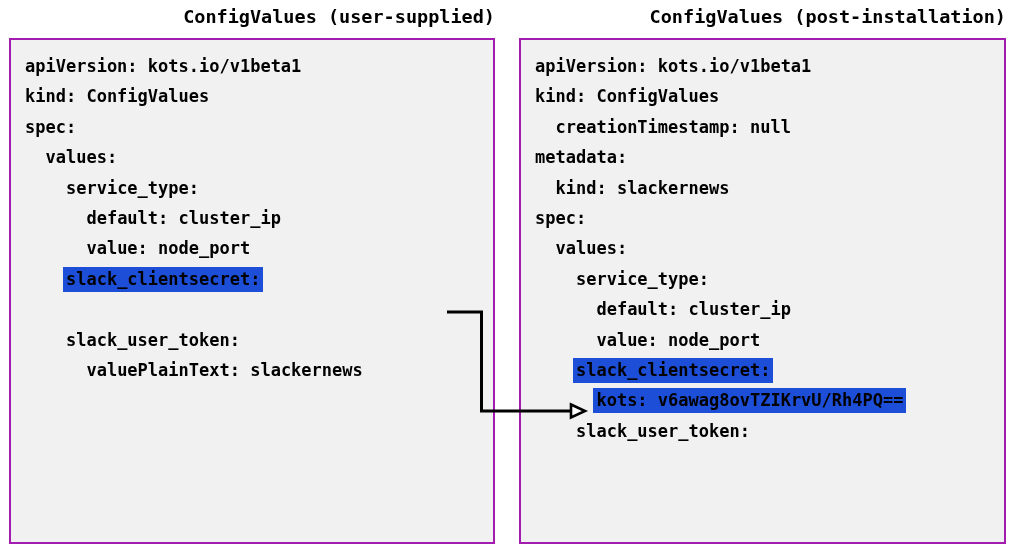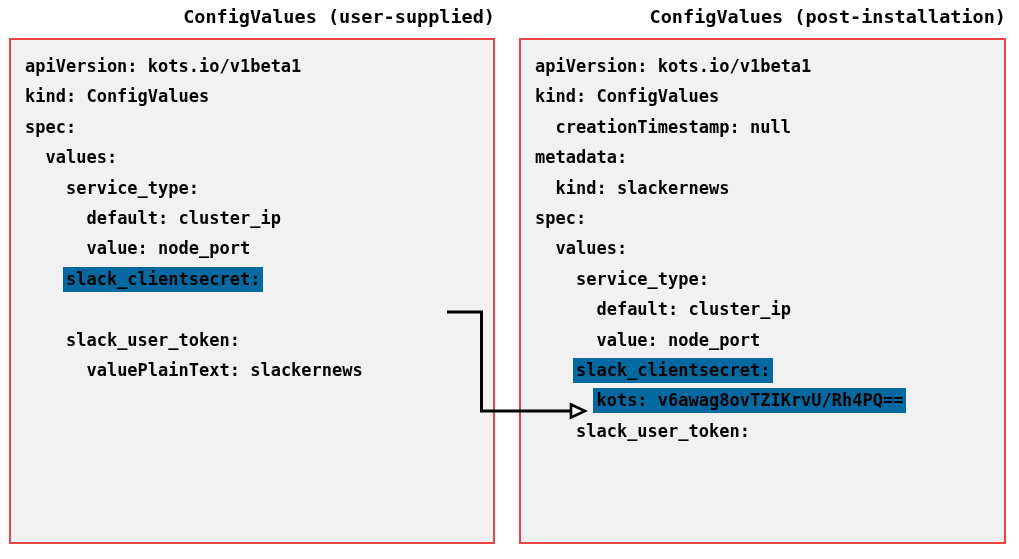--- a/index.html
+++ b/index.html
@@ -32,21 +32,21 @@
     letter-spacing: 0px;
     white-space: pre;
   }
   .panel-box {
     position: absolute;
     top: 38px;
     left: 0;
     right: 0;
     height: 506px;
     background: #f1f1f1;
-    border: 2px solid #ef4444;
+    border: 2px solid #a21caf;
     box-sizing: border-box;
     overflow: hidden;
   }
   .code {
     position: absolute;
     top: 11px;
     left: 11px;
     right: 2px;
   }
   .code-line {
@@ -56,21 +56,21 @@
     font-size: 17px;
     font-weight: bold;
     color: #000000;
     white-space: pre;
   }
   .code-line > span.txt {
     display: inline;
     padding: 2px 3px 3px 3px;
   }
   .code-line.hl > span.txt {
-    background: #0369a1;
+    background: #1d4ed8;
   }
 
   
   #panel-left { left: 9px; width: 486px; }
   
   #panel-right { left: 519px; width: 487px; }
 
   #connector-layer {
     position: absolute;
     left: 0; top: 0;

